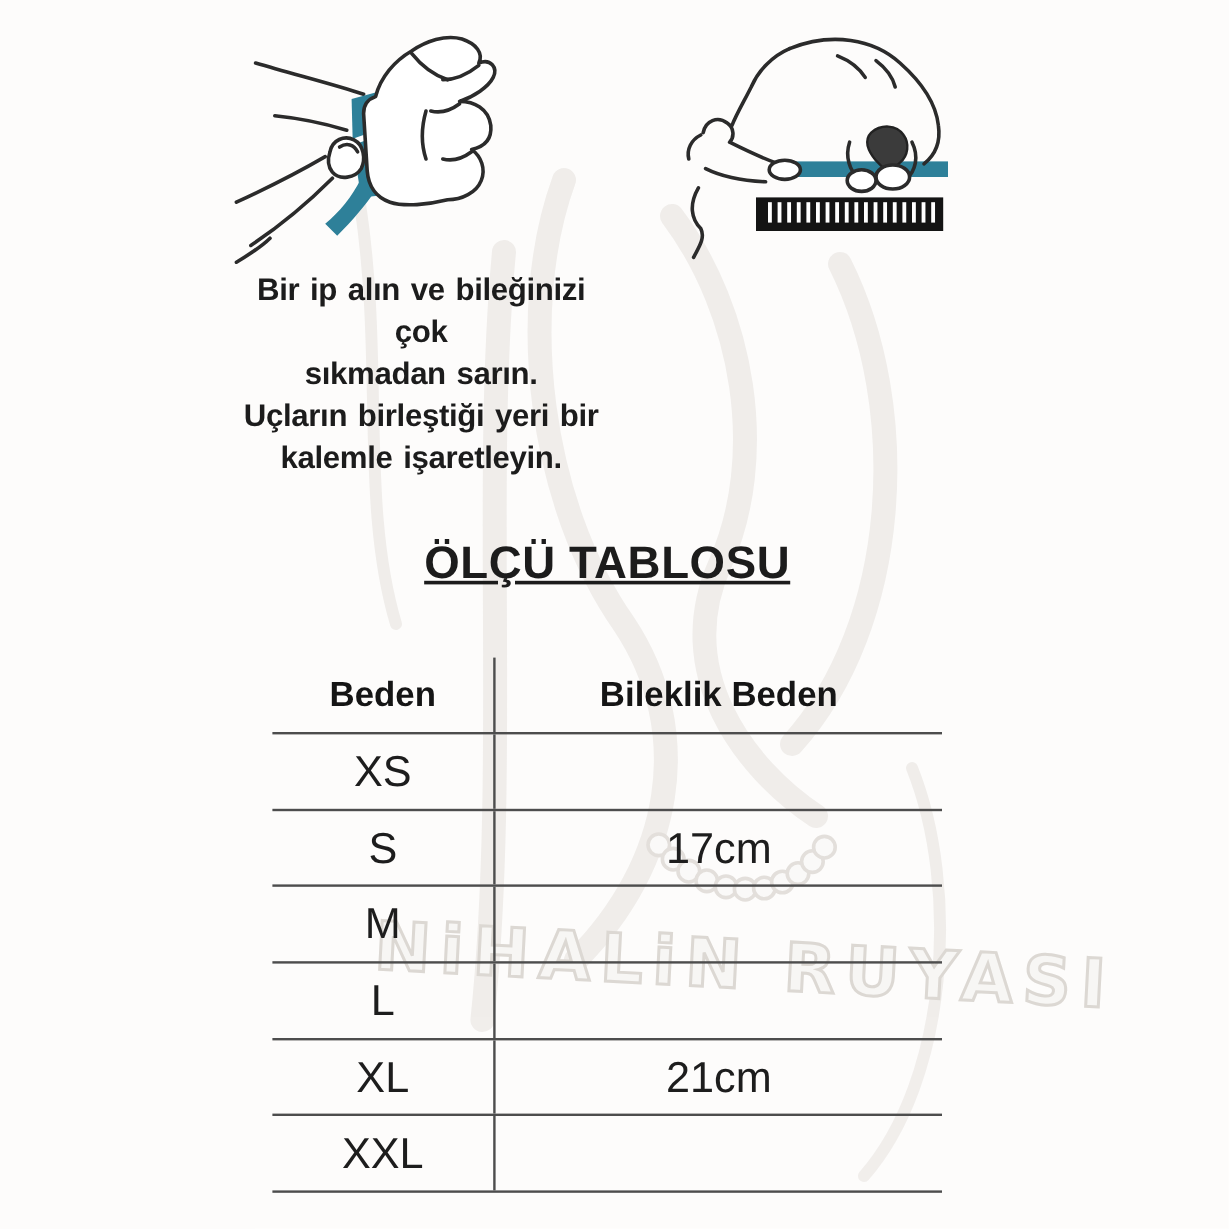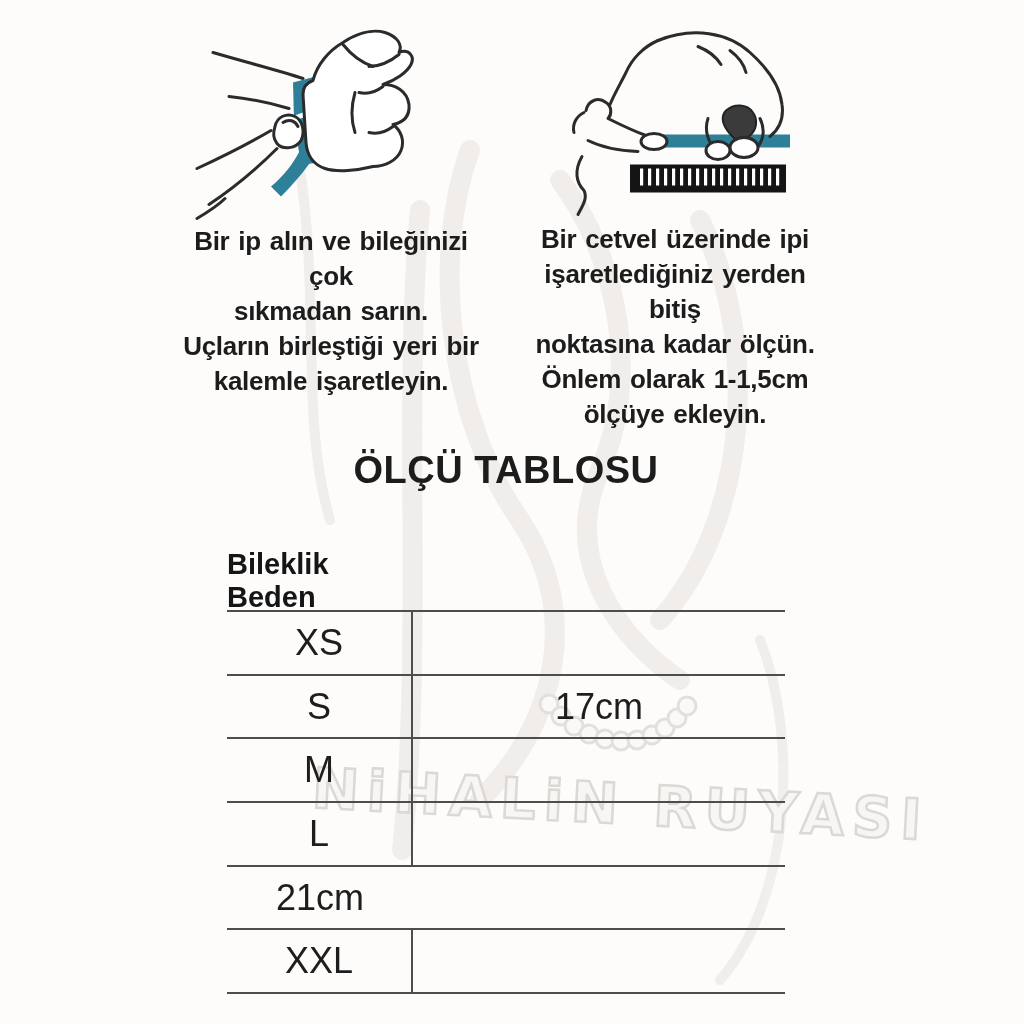--- a/index.html
+++ b/index.html
@@ -18,27 +18,27 @@
   .ink { fill:none; stroke:#2b2b2b; stroke-width:3; stroke-linecap:round; stroke-linejoin:round; }
   .ink-fill { fill:#ffffff; stroke:#2b2b2b; stroke-width:3; stroke-linejoin:round; }
   .teal-fill { fill:var(--teal,#2e8099); }
   .dark-fill { fill:#3b3b3b; stroke:#222; stroke-width:2; }
   .ruler-fill { fill:var(--ruler,#141414); }
 
   
   .para { position:absolute; white-space:pre-line; text-align:center;
           font-weight:bold; font-size:26px; line-height:35px; letter-spacing:-0.3px;
           word-spacing:2px; color:var(--ink,#1c1c1c); }
-  .para-left  { left:172px; top:224px; width:318px; }
+  .para-left  { left:192px; top:224px; width:318px; }
   .para-right { left:518px; top:222px; width:314px; }
 
   
   .title { position:absolute; left:0; top:448px; width:1012px; text-align:center;
            font-weight:bold; font-size:38px; line-height:44px; letter-spacing:0.5px;
-           color:var(--ink,#1c1c1c); }
+           color:var(--ink,#1c1c1c);text-decoration:underline; }
 
   
   .size-table { position:absolute; left:227px; top:548px; width:558px;
                 border-bottom:2px solid var(--line,#4d4d4d); }
   .thead, .trow { display:grid; grid-template-columns:186px 1fr; }
   .thead { height:62px; }
   .trow  { height:63.7px; border-top:2px solid var(--line,#4d4d4d); }
   .tcell { display:flex; align-items:center; justify-content:center;
            font-size:36px; color:#1d1d1d; }
   .tcell.c1 { border-right:2px solid var(--line,#4d4d4d); }
@@ -163,47 +163,44 @@
       <path class="ink" d="M202,100 C208,112 205,124 197,131"></path>
       <ellipse class="ink-fill" cx="186" cy="129" rx="14" ry="10"></ellipse>
       <ellipse class="ink-fill" cx="160" cy="132" rx="12" ry="9"></ellipse>
     </g>
   </svg>
 
   <p class="para para-left">Bir ip alın ve bileğinizi çok
 sıkmadan sarın.
 Uçların birleştiği yeri bir
 kalemle işaretleyin.</p>
-  <p class="para para-right">Bir cetvel üzerinde ipi
-işaretlediğiniz yerden bitiş
-noktasına kadar ölçün.
-Önlem olarak 1-1,5cm
-ölçüye ekleyin.</p>
 
   <h1 class="title">ÖLÇÜ TABLOSU</h1>
 
   <div class="size-table">
     <div class="thead">
+      <div class="tcell c1">Beden</div>
       <div class="tcell c2">Bileklik Beden</div>
     </div>
     <div>
         <div class="trow">
           <div class="tcell c1">XS</div>
         </div>
         <div class="trow">
           <div class="tcell c1">S</div>
           <div class="tcell c2">17cm</div>
         </div>
         <div class="trow">
           <div class="tcell c1">M</div>
         </div>
         <div class="trow">
           <div class="tcell c1">L</div>
         </div>
         <div class="trow">
+          <div class="tcell c1">XL</div>
           <div class="tcell c2">21cm</div>
         </div>
         <div class="trow">
           <div class="tcell c1">XXL</div>
         </div>
       </div>
   </div>
 
 </div>
 

